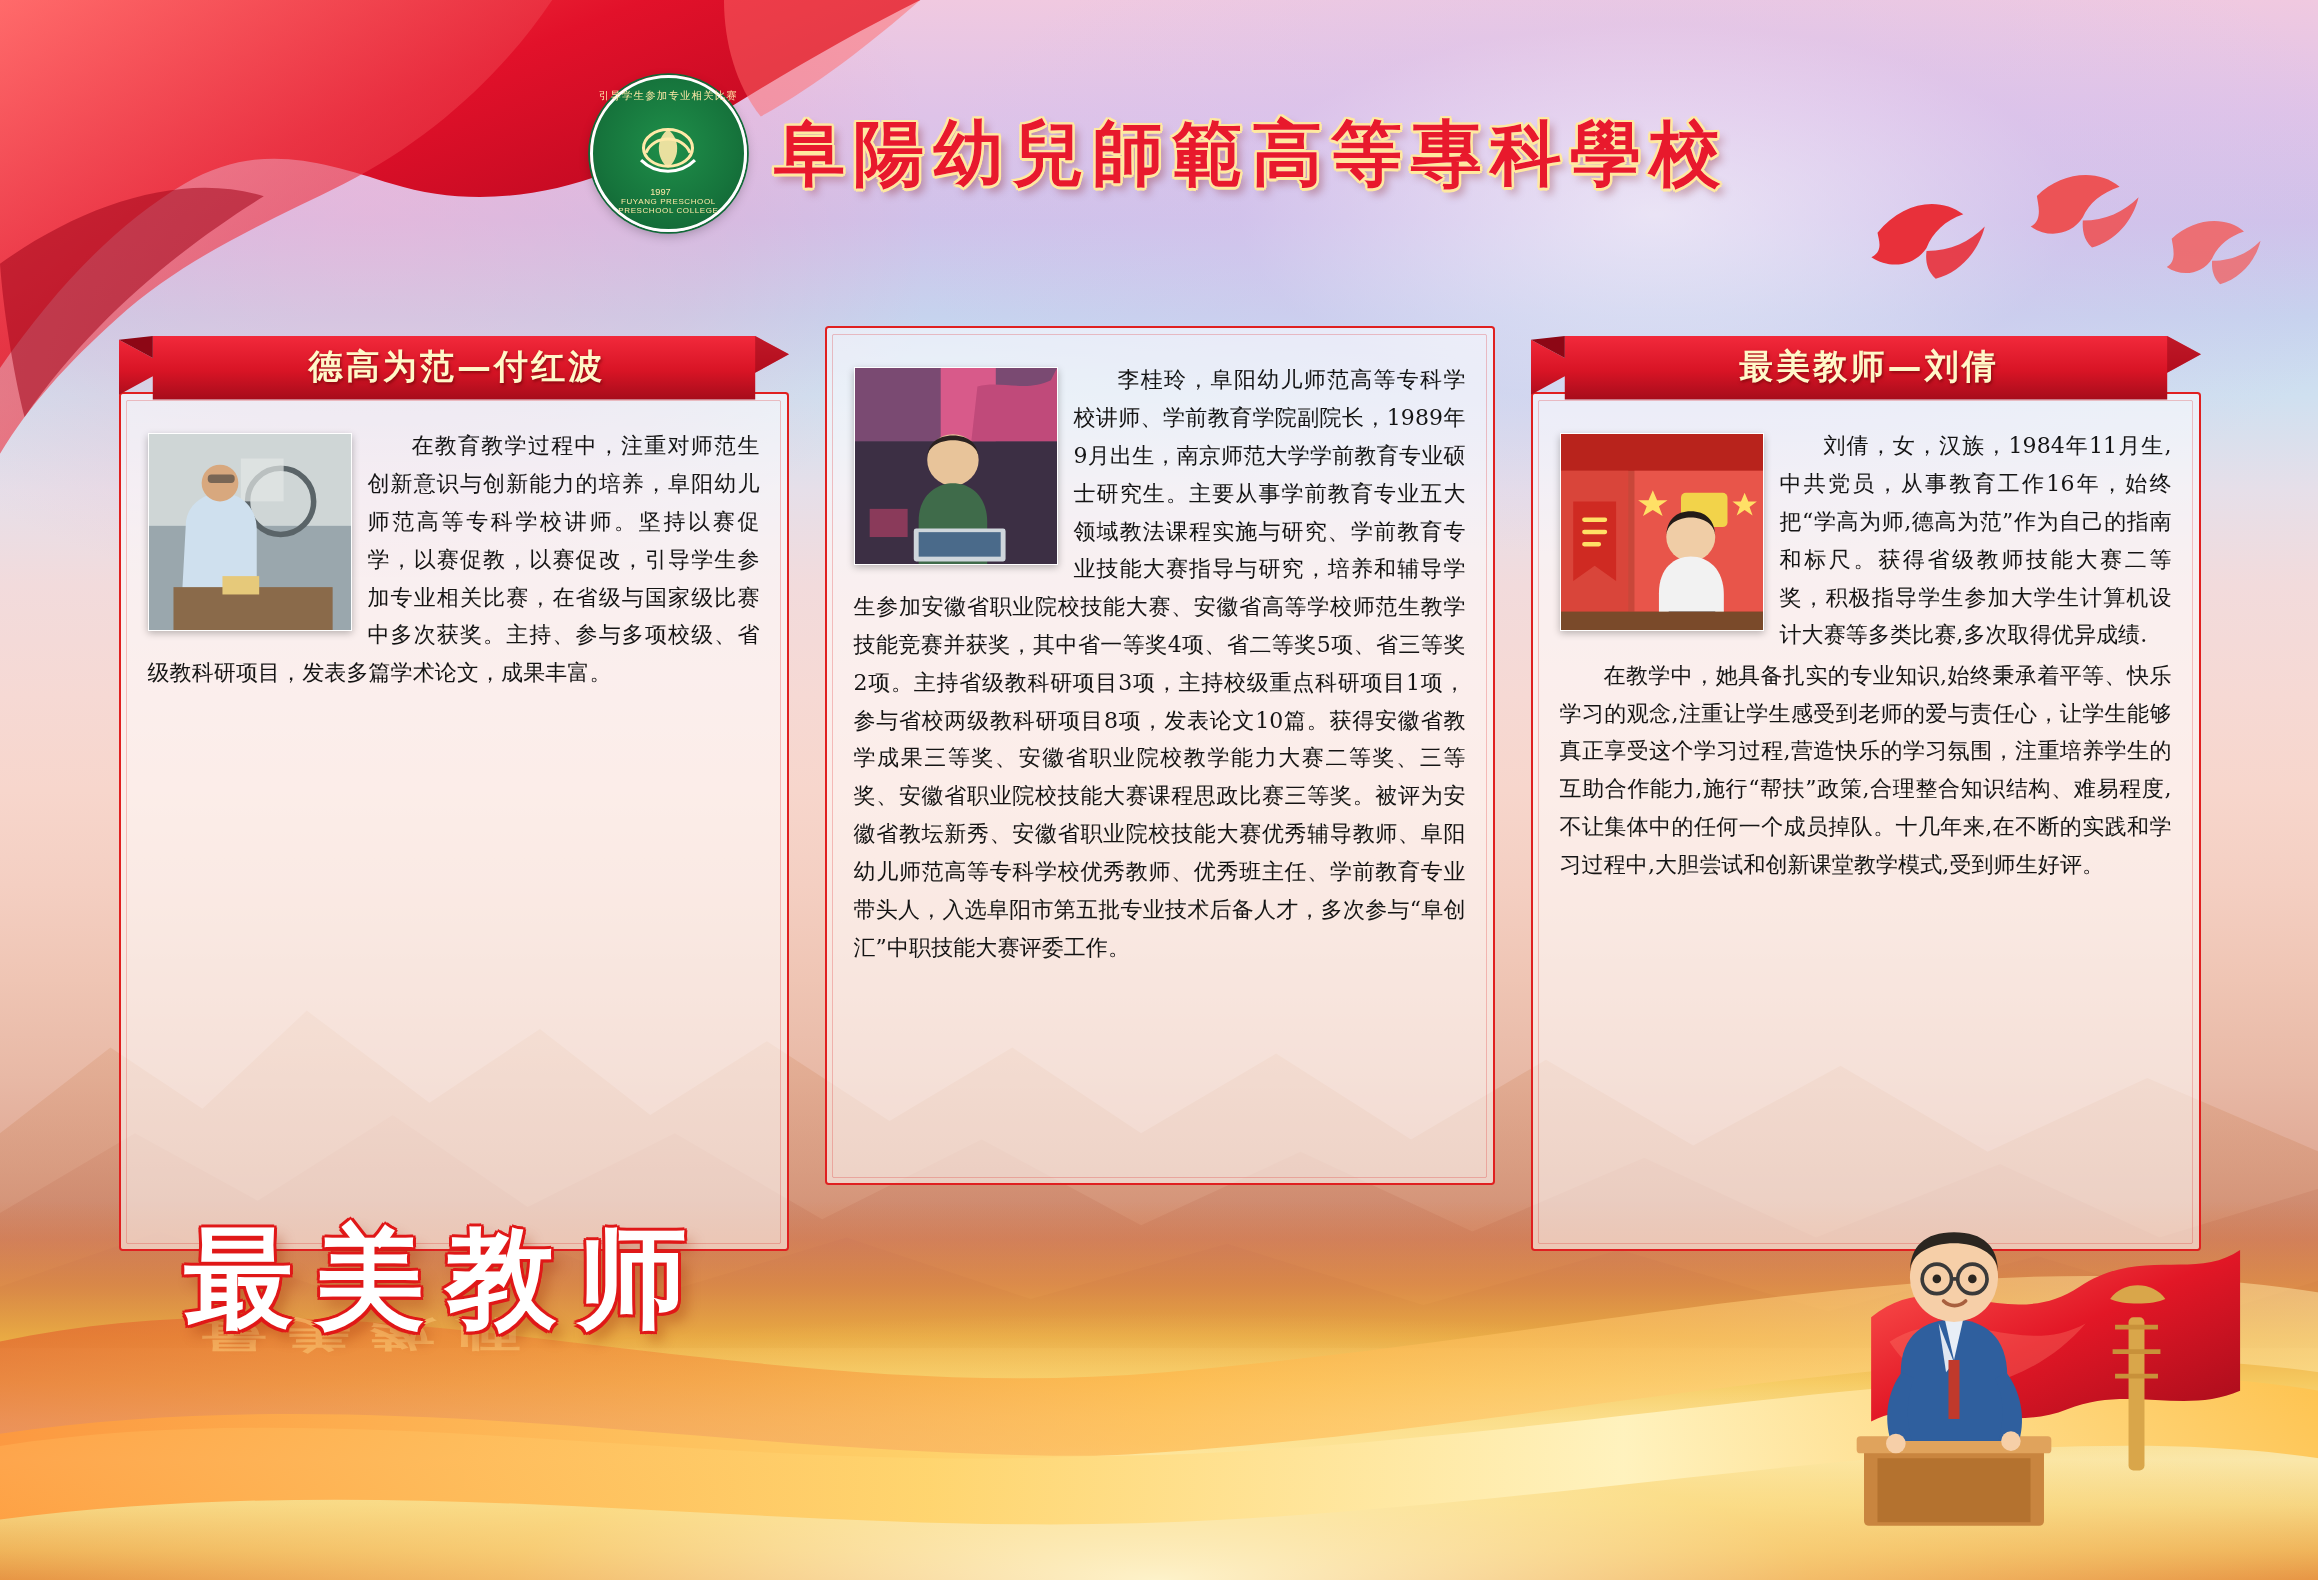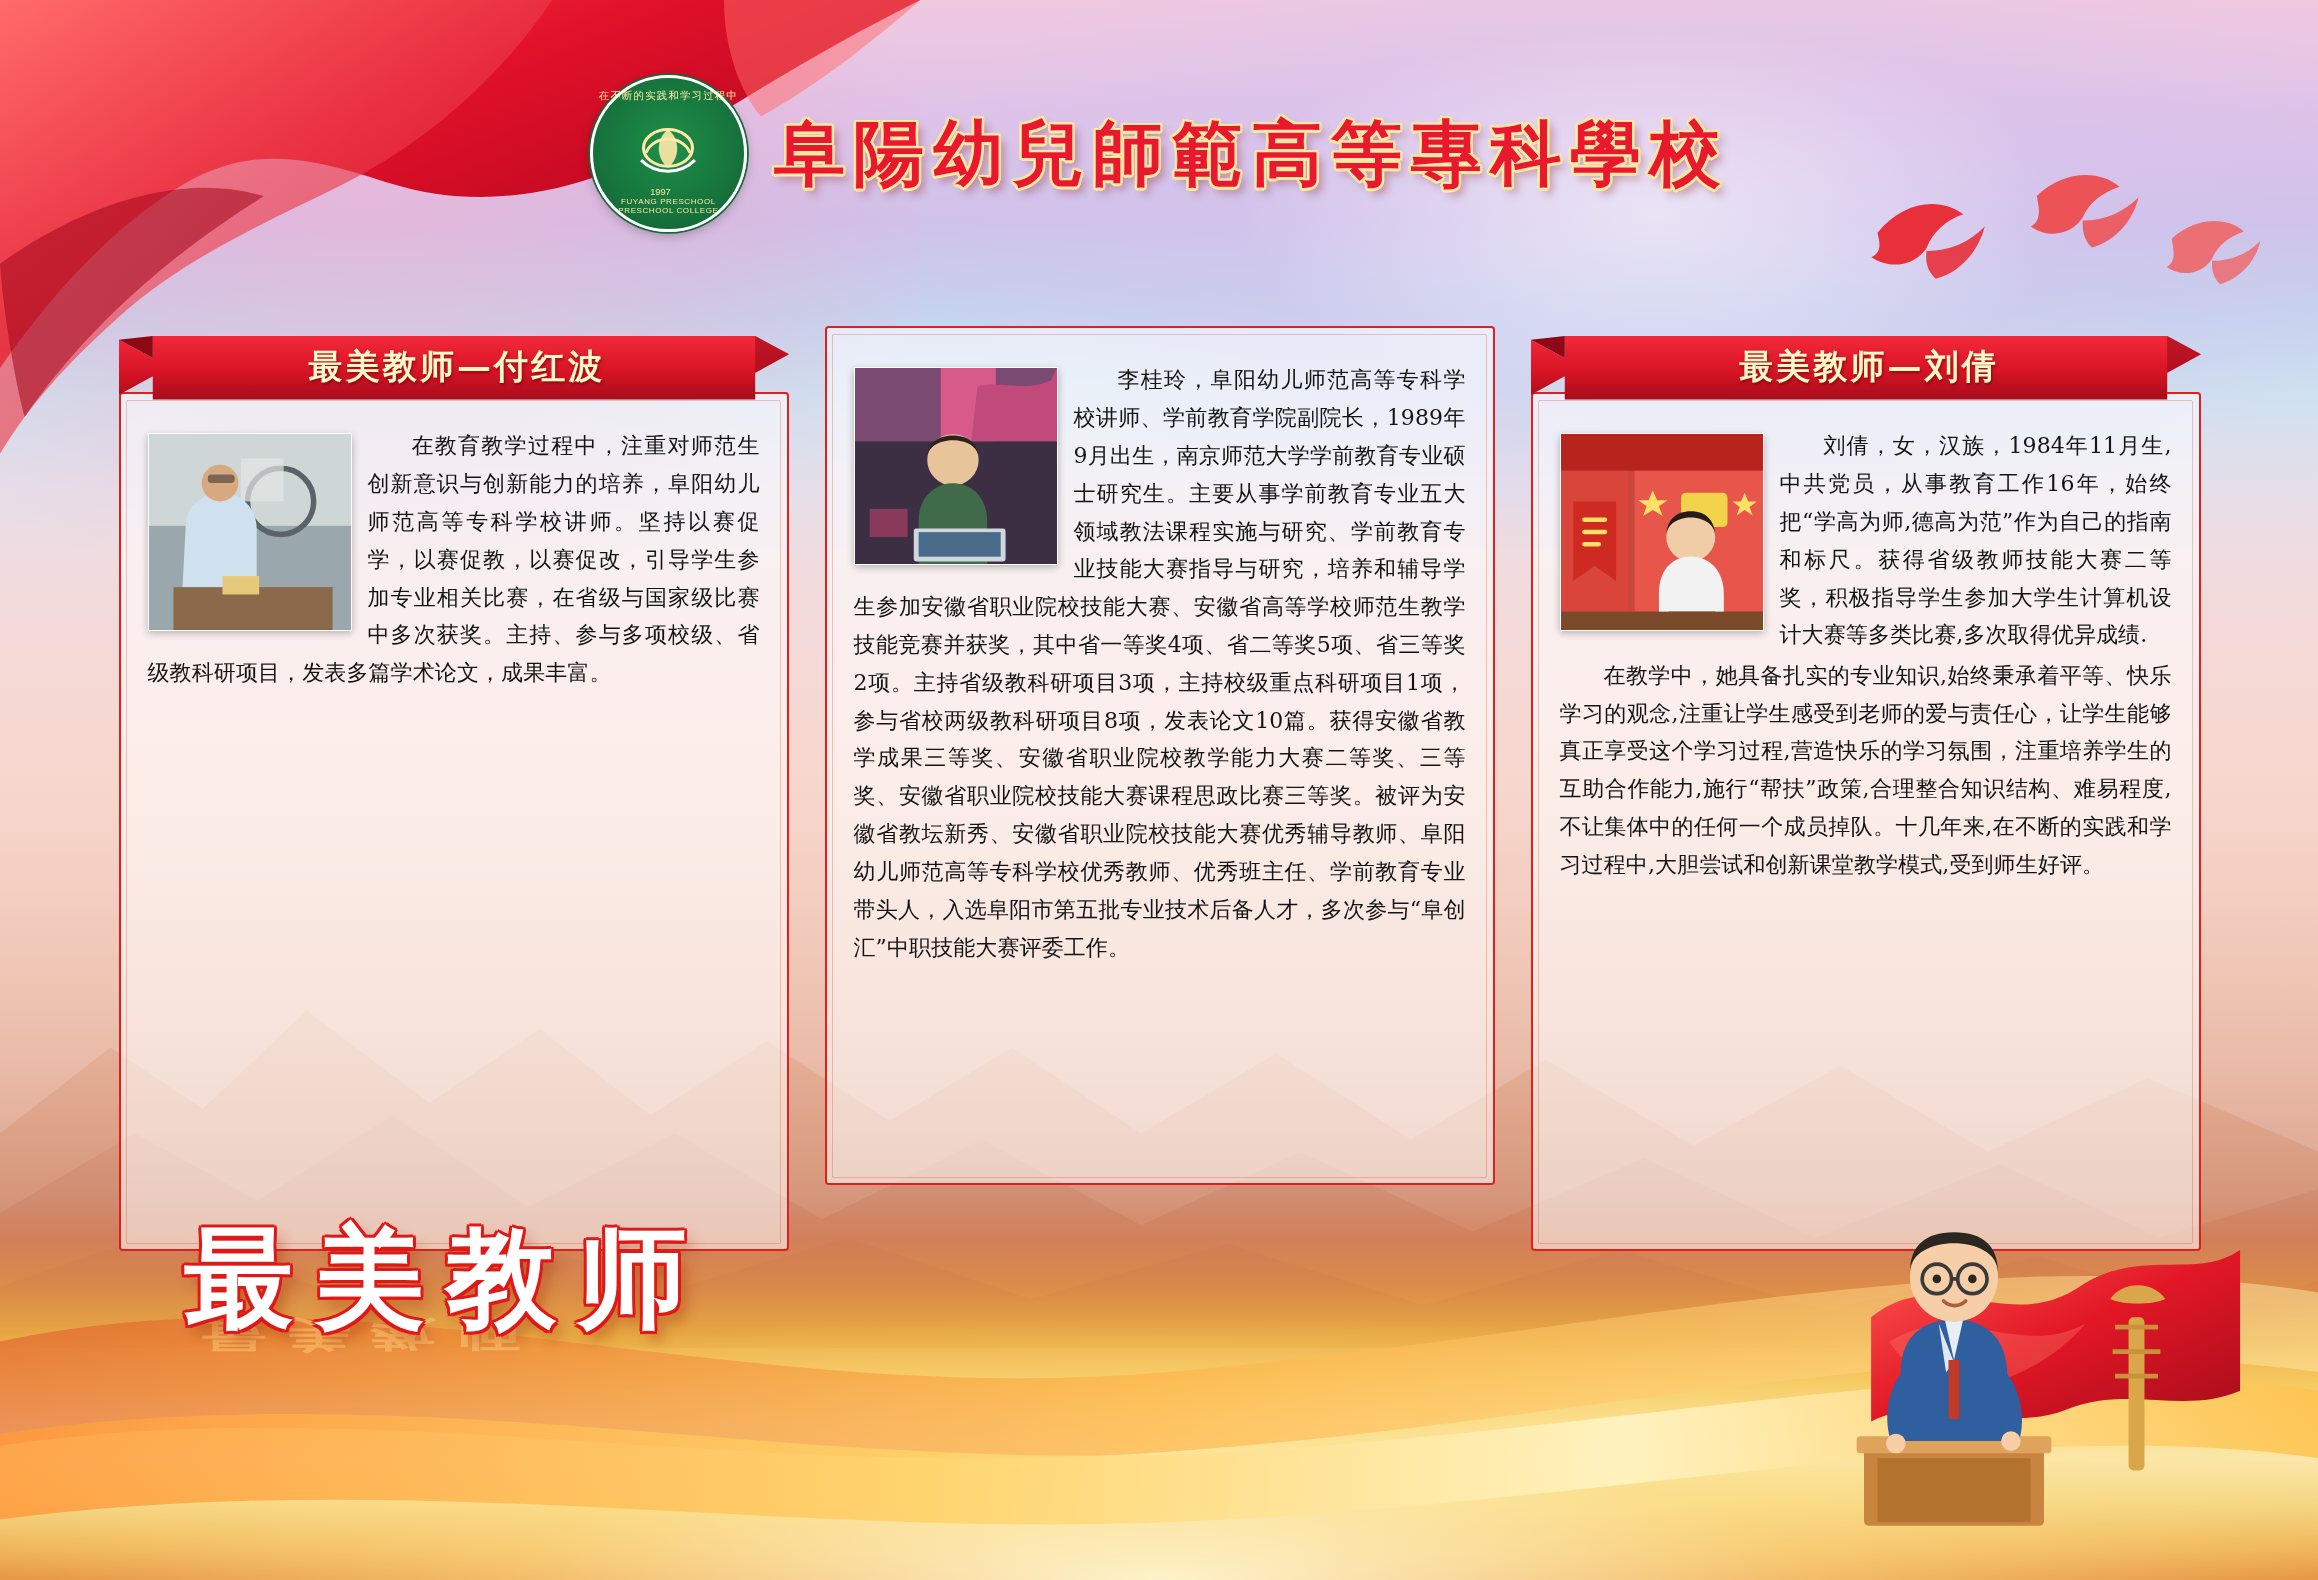--- a/index.html
+++ b/index.html
@@ -388,21 +388,21 @@
       </defs>
       <path d="M0,0 L1500,0 C1380,60 1260,130 1150,200 C980,310 800,350 640,300 C520,262 420,230 300,300 C190,365 90,470 0,600 Z" fill="url(#dr1)"></path>
       <path d="M0,0 L900,0 C820,120 700,230 560,300 C430,365 300,420 190,520 C110,592 48,660 0,740 Z" fill="url(#dr2)" opacity="0.75"></path>
       <path d="M1180,0 L1500,0 C1420,70 1330,140 1240,190 C1200,140 1180,70 1180,0 Z" fill="#ff6a6a" opacity="0.5"></path>
       <path d="M0,430 C140,330 300,280 430,320 C300,400 150,520 40,680 C20,600 5,500 0,430 Z" fill="#a3071c" opacity="0.55"></path>
     </svg>
   </div>
 
   <div id="header">
     <div id="school-logo">
-      <div class="ring-text-top">在不断的实践和学习过程中</div>
+      <div class="ring-text-top">引导学生参加专业相关比赛</div>
       <svg class="emblem" viewBox="0 0 140 116">
         <ellipse cx="70" cy="52" rx="40" ry="30" fill="none" stroke="#ffe9a8" stroke-width="5"></ellipse>
         <path d="M34 60 C46 30 94 30 106 60" fill="none" stroke="#ffe9a8" stroke-width="5"></path>
         <path d="M70 22 C50 36 50 70 70 84 C90 70 90 36 70 22 Z" fill="#ffe9a8" opacity="0.9"></path>
         <path d="M26 72 C50 96 90 96 114 72" fill="none" stroke="#ffffff" stroke-width="5"></path>
       </svg>
       <div class="year">1997</div>
       <div class="ring-text-bottom">FUYANG PRESCHOOL PRESCHOOL COLLEGE</div>
     </div>
     <div id="school-title">阜陽幼兒師範高等專科學校</div>
@@ -434,21 +434,21 @@
             <linearGradient id="bg1" x1="0" y1="0" x2="0" y2="1">
               <stop offset="0%" stop-color="#f2293b"></stop>
               <stop offset="55%" stop-color="#d81425"></stop>
               <stop offset="100%" stop-color="#a60c1b"></stop>
             </linearGradient>
           </defs>
           <path d="M0,6 L60,36 L60,0 L1130,0 L1190,30 L1130,60 L1130,104 L60,104 L60,66 L0,96 Z" fill="url(#bg1)"></path>
           <path d="M60,0 L60,36 L0,6 Z" fill="#8d0715"></path>
           <path d="M1130,60 L1190,30 L1130,0 Z" fill="#8d0715" opacity="0.5"></path>
         </svg>
-        <div class="banner-text">最美教师—付红波</div>
+        <div class="banner-text">德高为范—付红波</div>
       </div>
       <div class="panel-body">
         <div class="photo">
           <svg viewBox="0 0 330 320" preserveAspectRatio="none">
             <rect width="330" height="320" fill="#b9c4c9"></rect>
             <rect x="0" y="0" width="330" height="150" fill="#cfd6d6"></rect>
             <rect x="0" y="150" width="330" height="170" fill="#9aa7ad"></rect>
             <circle cx="215" cy="110" r="54" fill="none" stroke="#5a6468" stroke-width="9"></circle>
             <rect x="150" y="40" width="70" height="70" fill="#e3e7e6" opacity="0.7"></rect>
             <path d="M60,150 C60,112 95,96 118,96 C146,96 176,116 176,156 L176,300 L52,300 Z" fill="#cfe0ee"></path>

